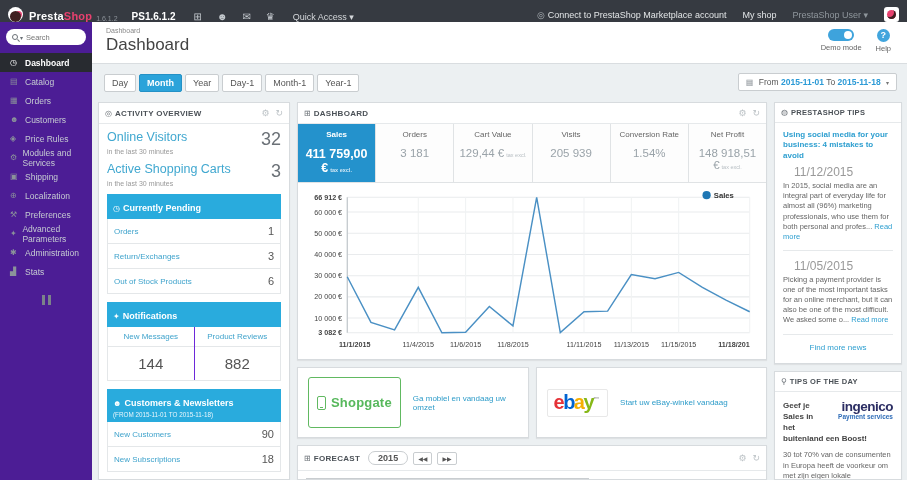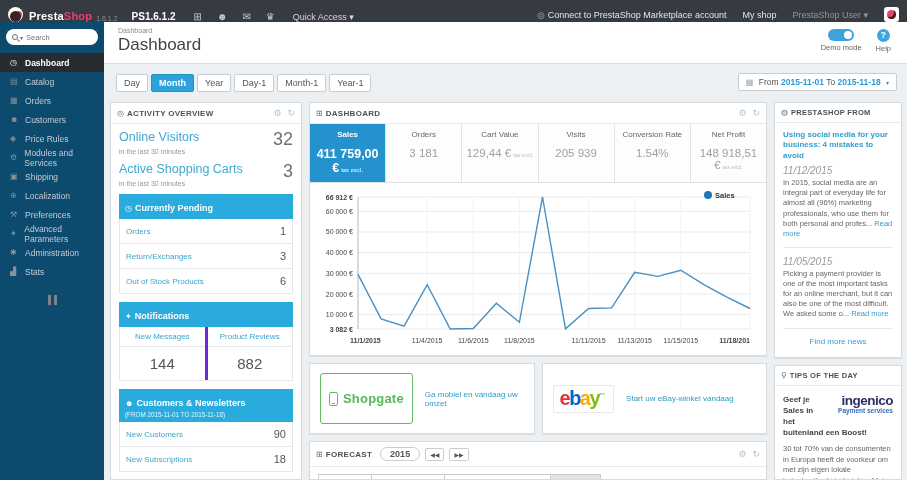--- a/index.html
+++ b/index.html
@@ -18,21 +18,21 @@
   .tb-icons span { cursor:pointer; }
   .quick { margin-left:18px; font-size:9px; color:#d4d7da; }
   .tb-right { margin-left:auto; display:flex; align-items:center; gap:16px; }
   .tb-link { color:#e2e5e7; } .tb-link .lnk-ic{ margin-right:3px; color:#aab0b5;}
   .tb-user { color:#8f969c; }
   .avatar { width:15px; height:15px; border-radius:3px; background:#fff; position:relative; overflow:hidden; }
   .avatar::after { content:""; position:absolute; left:3px; top:3px; width:9px; height:9px; border-radius:50%; background:#e8416f; box-shadow:inset -2px -2px 0 #3f2021; }
 
   
   .app { display:flex; height:458px; }
-  .sidebar { width:104px; background:#0c4a6e; flex:0 0 auto; padding-top:5px; }
+  .sidebar { width:92px; background:#4c1d95; flex:0 0 auto; padding-top:5px; }
   .search-wrap { margin:2px 6px 8px 6px; background:#fff; border-radius:9px; height:16px; display:flex; align-items:center; padding:0 6px; }
   .mag { width:6px; height:6px; border:1px solid #6b7177; border-radius:50%; position:relative; flex:0 0 auto;}
   .mag::after{ content:""; position:absolute; left:4px; top:5px; width:3px; height:1px; background:#6b7177; transform:rotate(45deg);}
   .search-caret { font-size:6px; color:#6b7177; margin:0 3px 0 2px; }
   .search-wrap input { border:0; outline:0; width:100%; font-size:7.5px; color:#555; font-family:"Liberation Sans",sans-serif; }
   .side-item { display:flex; align-items:center; height:19px; padding-left:10px; cursor:pointer; }
   .side-item .si-icon { width:15px; font-size:8px; color:#8b939a; }
   .side-item .si-label { font-size:8.5px; color:#c6ccd2; }
   .side-item.active { background:#282b30; }
   .side-item.active .si-label { color:#fff; font-weight:bold; }
@@ -82,21 +82,21 @@
   .sec-h .st { font-size:9px; font-weight:bold; }
   .sec-h .s-ic { font-size:8px; margin-right:3px; }
   .sec-sub { font-size:6.3px; color:#e8f6fc; margin-top:1px; }
   .sec-rows { border:1px solid #e4e7e9; border-top:0; margin-bottom:8px; }
   .sec-row { display:flex; align-items:center; padding:6px 6px; border-bottom:1px solid #e4e7e9; cursor:pointer; }
   .sec-row:last-child { border-bottom:0; }
   .sec-row .rl { font-size:8px; color:#3fa3cc; }
   .sec-row .rv { margin-left:auto; font-size:11px; color:#555; }
   .notif-grid { display:flex; border:1px solid #e4e7e9; border-top:0; margin-bottom:8px; }
   .notif-cell { flex:1; text-align:center; cursor:pointer; }
-  .notif-cell:first-child { border-right:3px solid #6d28d9; }
+  .notif-cell:first-child { border-right:1px solid #6d28d9; }
   .notif-cell .nl { font-size:8px; color:#3fa3cc; padding:5px 2px; border-bottom:1px solid #e4e7e9; }
   .notif-cell .nv { font-size:15px; color:#555; padding:8px 2px; }
 
   
   .kpi-row { display:flex; border-bottom:1px solid #e0e3e5; }
   .kpi { flex:1; text-align:center; padding:6px 3px 7px 3px; border-right:1px solid #e0e3e5; background:#fdfdfd; cursor:pointer; }
   .kpi:last-child { border-right:0; }
   .kpi .kl { font-size:8px; color:#666; margin-bottom:8px; }
   .kpi .kv { font-size:11.5px; color:#9aa3a9; }
   .kpi .ks { font-size:5.5px; color:#b6bdc2; margin-left:2px; }
@@ -123,21 +123,21 @@
   .fc-nav { border:1px solid #c9cdd0; background:#fff; font-size:6px; color:#555; padding:2px 4px; cursor:pointer; border-radius:2px; font-family:"Liberation Sans",sans-serif;}
   .fc-legend { padding:7px 8px; display:flex; }
   .leg-btn { display:flex; align-items:center; gap:4px; border:1px solid #c9cdd0; border-right-width:0; background:#fff; font-size:9px; color:#444; padding:4px 8px; cursor:pointer; font-family:"Liberation Sans",sans-serif;}
   .leg-btn:last-child { border-right-width:1px; }
   .leg-btn.active { background:#e2e4e5; }
   .leg-dot { width:7px; height:7px; border-radius:50%; }
 
   
   .news-body { padding:7px 8px 2px 8px; }
   .news-title { font-size:8px; font-weight:bold; color:#2e9fd0; line-height:1.3; cursor:pointer; display:block; }
-  .news-date { font-size:10px; color:#999; margin:4px 0 2px 0;font-style:italic; }
+  .news-date { font-size:12px; color:#999; margin:4px 0 2px 11px; }
   .news-ex { font-size:7.5px; color:#666; line-height:1.35; }
   .read-more { color:#2e9fd0; cursor:pointer; }
   .news-div { border-top:1px solid #e6e9eb; margin:8px 0; }
   .find-more { text-align:center; font-size:8px; color:#2e9fd0; margin:4px 0 9px 0; cursor:pointer; display:block; }
   .tips-body { padding:8px 8px; overflow:hidden; }
   .ing-logo { float:right; width:66px; text-align:right; margin:0 0 2px 4px; }
   .ing-main { font-size:13.5px; font-weight:bold; color:#2b2d63; letter-spacing:-.5px; line-height:1; }
   .ing-sub { font-size:6.5px; font-weight:bold; color:#2f6db8; line-height:1.1; }
   .tips-heading { font-size:8px; font-weight:bold; color:#444; line-height:1.4; margin-bottom:6px; }
   .tips-text { font-size:7.5px; color:#666; line-height:1.4; clear:none; }
@@ -452,21 +452,21 @@
                 <span>Sales</span>
               </button>
             </div>
         </div>
       </div>
 
       <div class="col-right">
         <div class="panel">
           <div class="panel-h">
             <span class="ph-ic">◍</span>
-            <span class="ph-t" style="font-size:7.5px;">PRESTASHOP FROM</span>
+            <span class="ph-t" style="font-size:7.5px;">PRESTASHOP TIPS</span>
           </div>
           <div class="news-body" id="news-body">
               <a class="news-title">Using social media for your business: 4 mistakes to avoid</a>
               <div class="news-date">11/12/2015</div>
               <div class="news-ex">In 2015, social media are an integral part of everyday life for almost all (96%) marketing professionals, who use them for both personal and profes... <span class="read-more">Read more</span></div>
               <div class="news-div"></div>
               <div class="news-date">11/05/2015</div>
               <div class="news-ex">Picking a payment provider is one of the most important tasks for an online merchant, but it can also be one of the most difficult. We asked some o... <span class="read-more">Read more</span></div>
               <div class="news-div"></div>
               <a class="find-more">Find more news</a>

